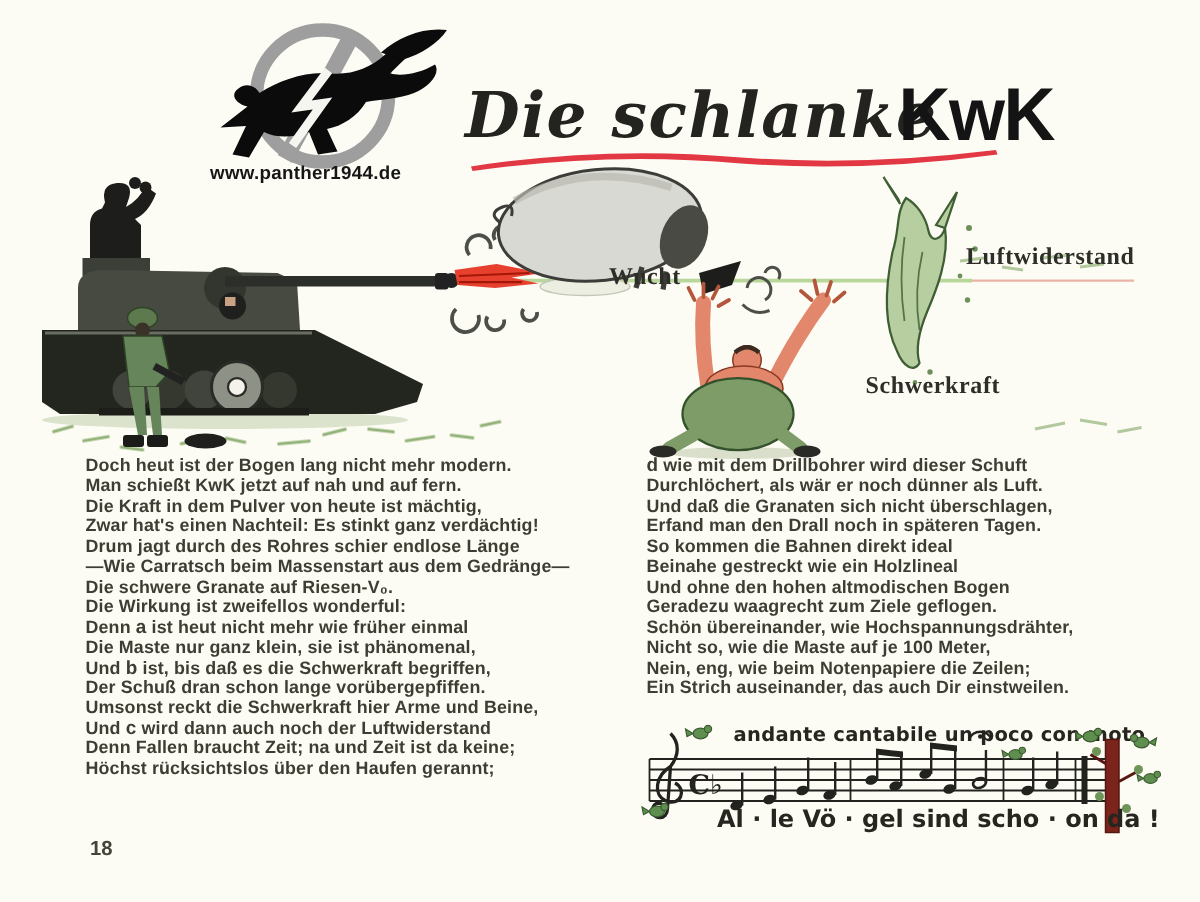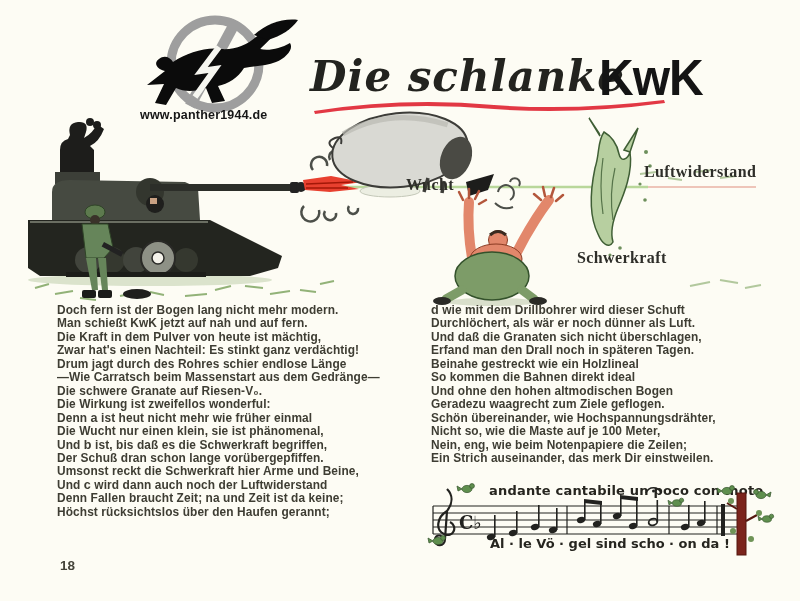--- a/index.html
+++ b/index.html
@@ -27,22 +27,22 @@
   .col{font-weight:bold;font-size:11.9px;line-height:13.45px;color:#3e3d33;
        letter-spacing:0.1px;white-space:nowrap;}
   .col-left{left:57px;top:304px;}
   .col-right{left:431px;top:304px;}
   .col b{font-weight:900;font-size:12.6px;}
 
   
   .music-tempo{left:489px;top:483px;font-family:"DejaVu Sans",sans-serif;font-size:13px;
                font-weight:bold;color:#26251f;letter-spacing:0.2px;white-space:nowrap;}
   .music-staff{left:425px;top:483px;width:360px;height:100px;}
-  .music-lyrics{left:478px;top:536px;font-family:"DejaVu Sans",sans-serif;font-size:13px;
-                font-weight:bold;color:#26251f;white-space:nowrap;margin-left:12px;}
+  .music-lyrics{left:478px;top:536px;font-family:"DejaVu Sans",sans-serif;font-size:16px;
+                font-weight:bold;color:#26251f;white-space:nowrap;}
 
   .page-number{left:60px;top:558px;font-size:13.5px;font-weight:bold;color:#45443a;}
 </style>
 </head>
 <body>
 
 <div class="page">
 
   <svg class="abs logo-wrap" viewBox="0 0 175 112">
     <circle cx="80" cy="55" r="44" fill="none" stroke="#9e9e9e" stroke-width="9"></circle>
@@ -184,51 +184,51 @@
           <circle cx="610" cy="147" r="1.6"></circle>
       </g>
     </g>
   </svg>
 
   <div class="abs hand-label" style="left:406px;top:176px;">Wucht</div>
   <div class="abs hand-label" style="left:533px;top:249px;margin-left:44px;">Schwerkraft</div>
   <div class="abs hand-label" style="left:644px;top:163px;">Luftwiderstand</div>
 
   <div class="abs col col-left">
-    <div>Doch fern ist der Bogen lang nicht mehr modern.</div>
+    <div>Doch heut ist der Bogen lang nicht mehr modern.</div>
     <div>Man schießt KwK jetzt auf nah und auf fern.</div>
     <div>Die Kraft in dem Pulver von heute ist mächtig,</div>
     <div>Zwar hat's einen Nachteil: Es stinkt ganz verdächtig!</div>
     <div>Drum jagt durch des Rohres schier endlose Länge</div>
     <div>—Wie Carratsch beim Massenstart aus dem Gedränge—</div>
     <div>Die schwere Granate auf Riesen-V₀.</div>
     <div>Die Wirkung ist zweifellos wonderful:</div>
     <div>Denn <b>a</b> ist heut nicht mehr wie früher einmal</div>
-    <div>Die Wucht nur einen klein, sie ist phänomenal,</div>
+    <div>Die Maste nur ganz klein, sie ist phänomenal,</div>
     <div>Und <b>b</b> ist, bis daß es die Schwerkraft begriffen,</div>
     <div>Der Schuß dran schon lange vorübergepfiffen.</div>
     <div>Umsonst reckt die Schwerkraft hier Arme und Beine,</div>
     <div>Und <b>c</b> wird dann auch noch der Luftwiderstand</div>
     <div>Denn Fallen braucht Zeit; na und Zeit ist da keine;</div>
     <div>Höchst rücksichtslos über den Haufen gerannt;</div>
   </div>
 
   <div class="abs col col-right">
     <div><b>d</b> wie mit dem Drillbohrer wird dieser Schuft</div>
     <div>Durchlöchert, als wär er noch dünner als Luft.</div>
     <div>Und daß die Granaten sich nicht überschlagen,</div>
     <div>Erfand man den Drall noch in späteren Tagen.</div>
+    <div>So kommen die Bahnen direkt ideal</div>
     <div>Beinahe gestreckt wie ein Holzlineal</div>
-    <div>So kommen die Bahnen direkt ideal</div>
     <div>Und ohne den hohen altmodischen Bogen</div>
     <div>Geradezu waagrecht zum Ziele geflogen.</div>
     <div>Schön übereinander, wie Hochspannungsdrähter,</div>
     <div>Nicht so, wie die Maste auf je 100 Meter,</div>
     <div>Nein, eng, wie beim Notenpapiere die Zeilen;</div>
-    <div>Ein Strich auseinander, das merk Dir einstweilen.</div>
+    <div>Ein Strich auseinander, das auch Dir einstweilen.</div>
   </div>
 
   <div class="abs music-tempo">andante cantabile un poco con moto</div>
   <svg class="abs music-staff" viewBox="0 0 360 100">
 
     <g stroke="#22221f" stroke-width="1.2">
       <line x1="8" y1="23" x2="318" y2="23"></line>
         <line x1="8" y1="30" x2="318" y2="30"></line>
       <line x1="8" y1="37" x2="318" y2="37"></line>
         <line x1="8" y1="44" x2="318" y2="44"></line>

